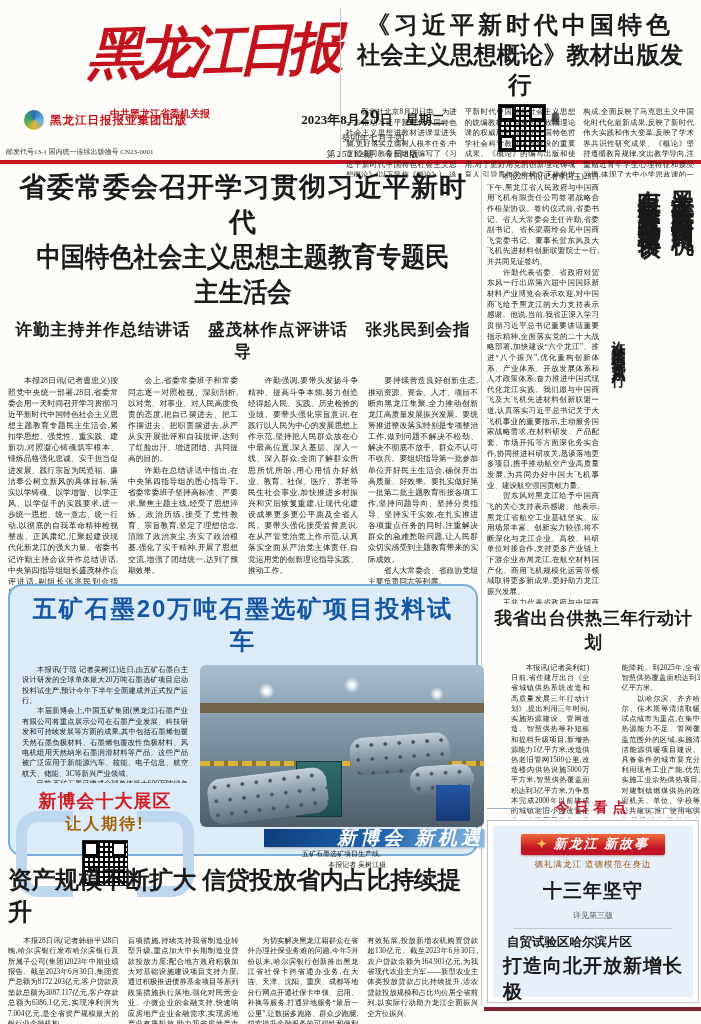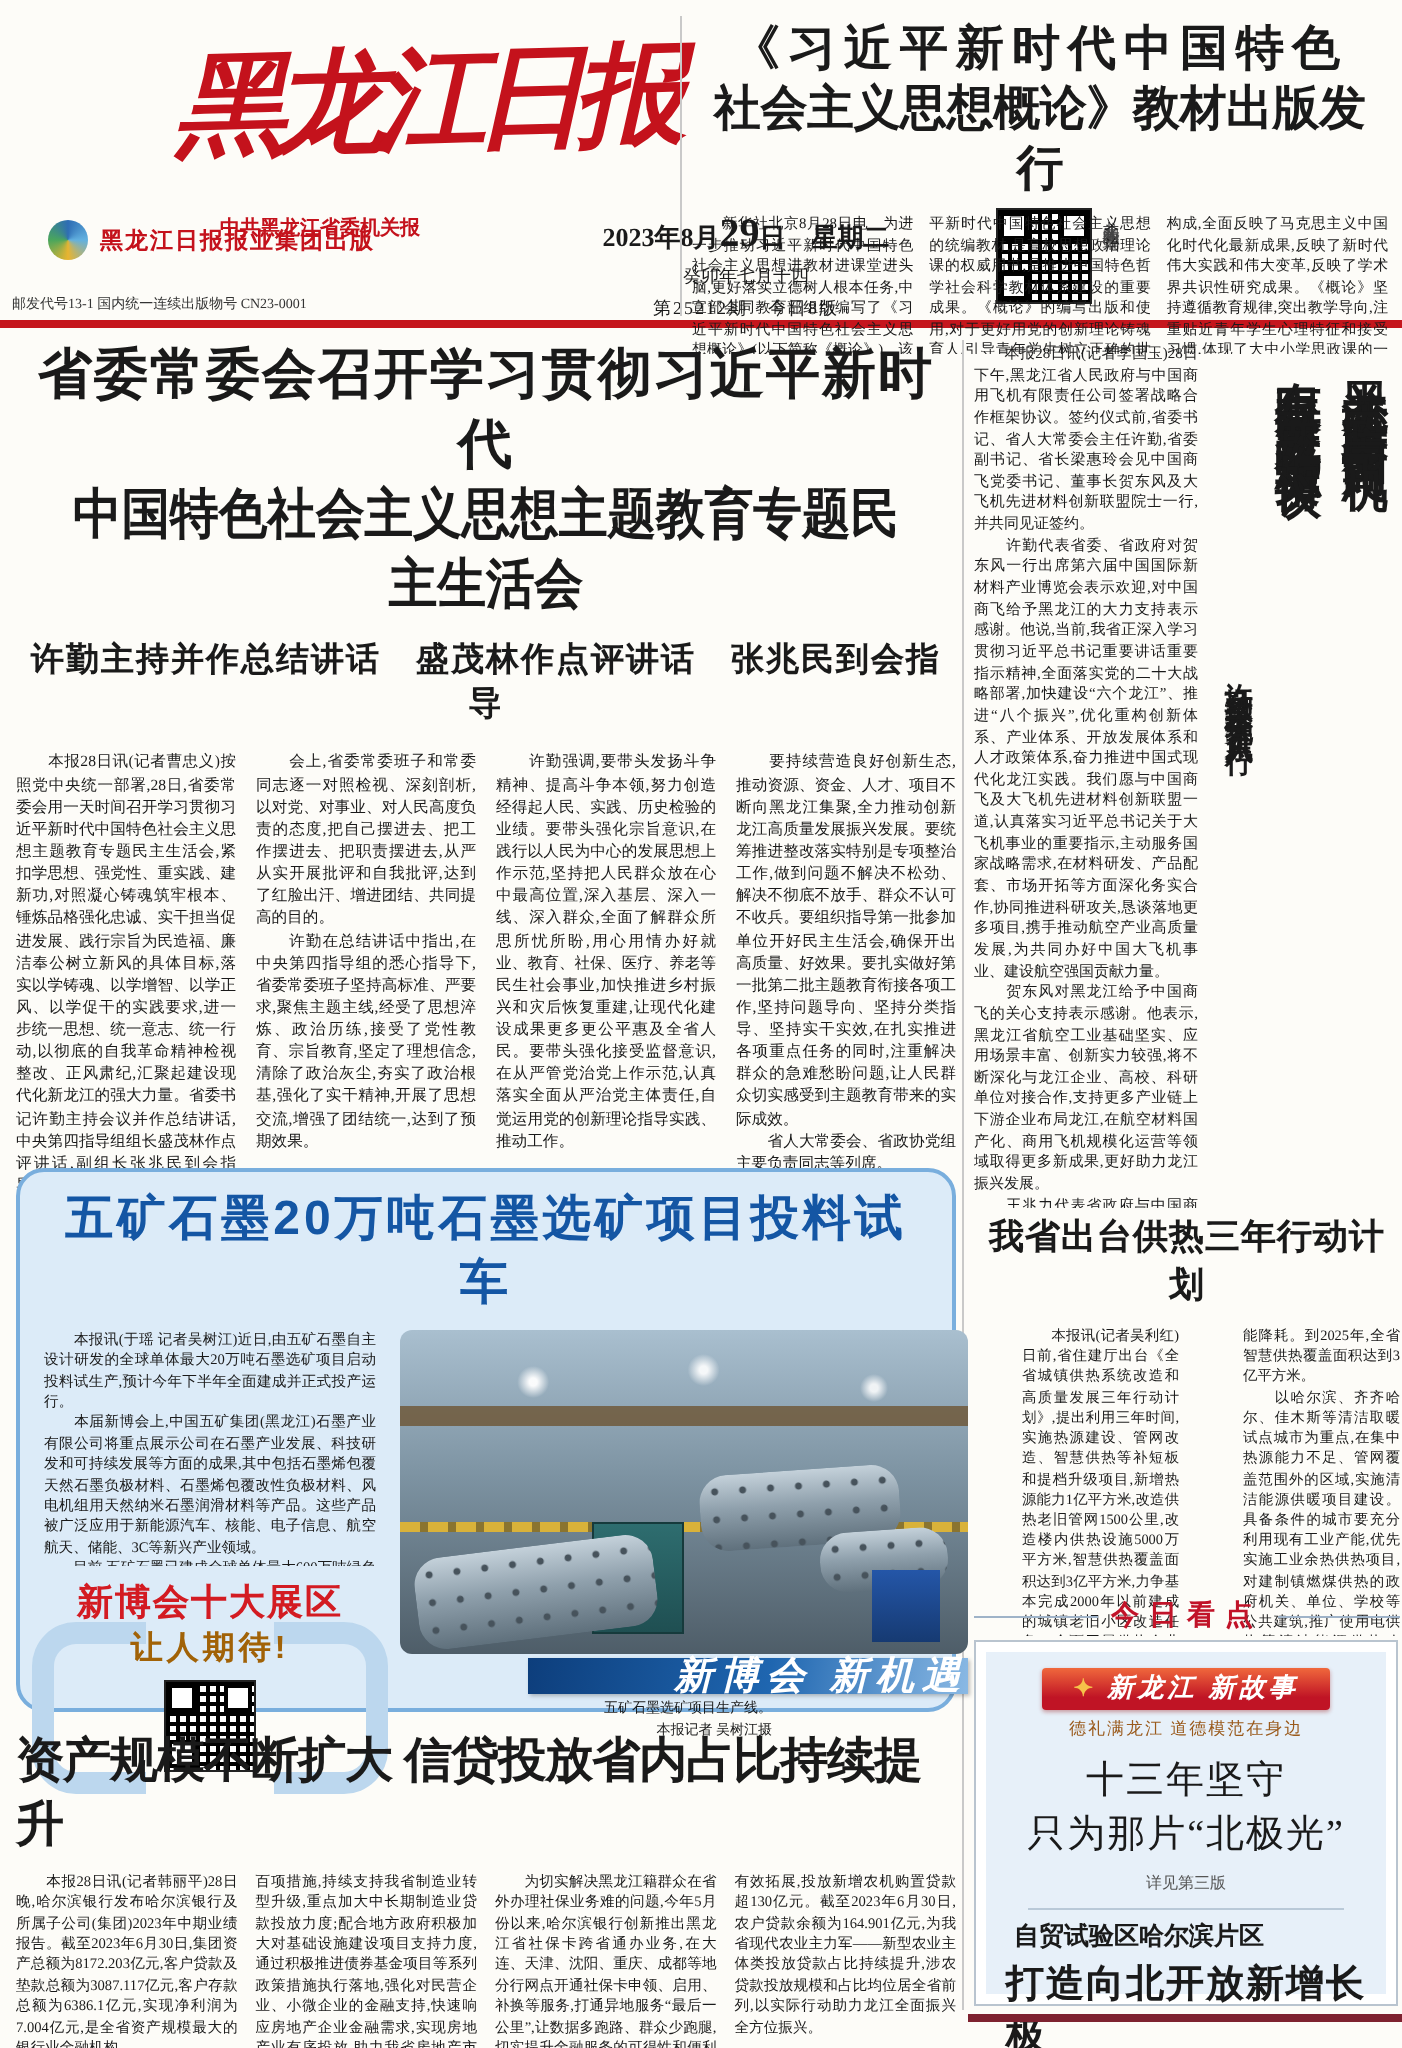--- a/index.html
+++ b/index.html
@@ -71,21 +71,21 @@
   .hl-title{font-size:14px;font-weight:800;color:#c11328;letter-spacing:5px;}
   .hl-box{left:487px;top:820px;width:212px;height:183px;border:1px solid #b9c4cf;background:#fff;
     padding:5px;box-sizing:border-box;}
   .hl-panel{background:#e7f0f9;height:100%;box-sizing:border-box;padding:8px 10px 4px;display:flex;
     flex-direction:column;align-items:center;}
   .ribbon{background:linear-gradient(180deg,#f0683c,#c01425 70%);color:#fff;font-weight:800;font-size:13px;
     font-style:italic;padding:1px 16px 2px;border-radius:2px;letter-spacing:2px;display:flex;align-items:center;gap:5px;
     font-family:"Liberation Sans",sans-serif;box-shadow:0 1px 2px rgba(150,20,20,.4);}
   .ribbon-hand{color:#f6c24a;font-size:12px;font-style:normal;}
   .ribbon-sub{color:#9a5a1c;font-size:8.5px;margin-top:4px;letter-spacing:1px;}
-  .hl1{font-weight:400;font-size:19px;line-height:1.4;text-align:center;margin-top:7px;letter-spacing:1px;}
+  .hl1{font-weight:700;font-size:19px;line-height:1.4;text-align:center;margin-top:7px;letter-spacing:1px;}
   .hl-ref{font-size:8px;color:#555;margin-top:5px;}
   .hl-div{width:88%;border-top:1px solid #b9c9d8;margin:7px 0 5px;}
   .hl2-kicker{font-size:12.5px;font-weight:700;align-self:flex-start;margin-left:4px;}
   .hl2{font-weight:800;font-size:19px;margin-top:2px;letter-spacing:1px;}
   .maroon-rule{left:484px;top:1007px;width:217px;height:4px;background:#7e2230;}
 
   
   .gbox{left:8px;top:584px;width:470px;height:272px;border:2px solid #79aedd;border-radius:14px;
     background:#dcebf8;box-sizing:border-box;padding:7px 10px;}
   .g-head{color:#1456a4;font-size:24px;font-weight:900;text-align:center;letter-spacing:2px;
@@ -218,21 +218,20 @@
   </div>
   <div class="abs hl-box">
     <div class="hl-panel">
       <div class="ribbon">
         <span class="ribbon-hand">✦</span>
         <span>新龙江 新故事</span>
       </div>
       <div class="ribbon-sub">德礼满龙江 道德模范在身边</div>
       <div class="hl1">
         <div>十三年坚守</div>
-        <div>只为那片“北极光”</div>
       </div>
       <div class="hl-ref">详见第三版</div>
       <div class="hl-div"></div>
       <div class="hl2-kicker">自贸试验区哈尔滨片区</div>
       <div class="hl2">打造向北开放新增长极</div>
 
     </div>
   </div>
   <div class="abs maroon-rule"></div>
 

